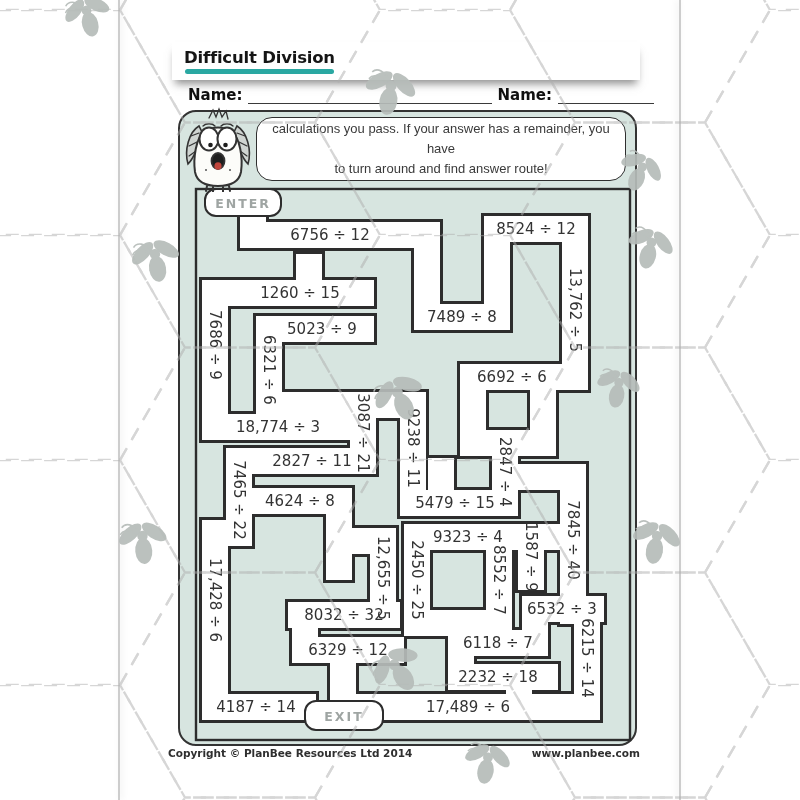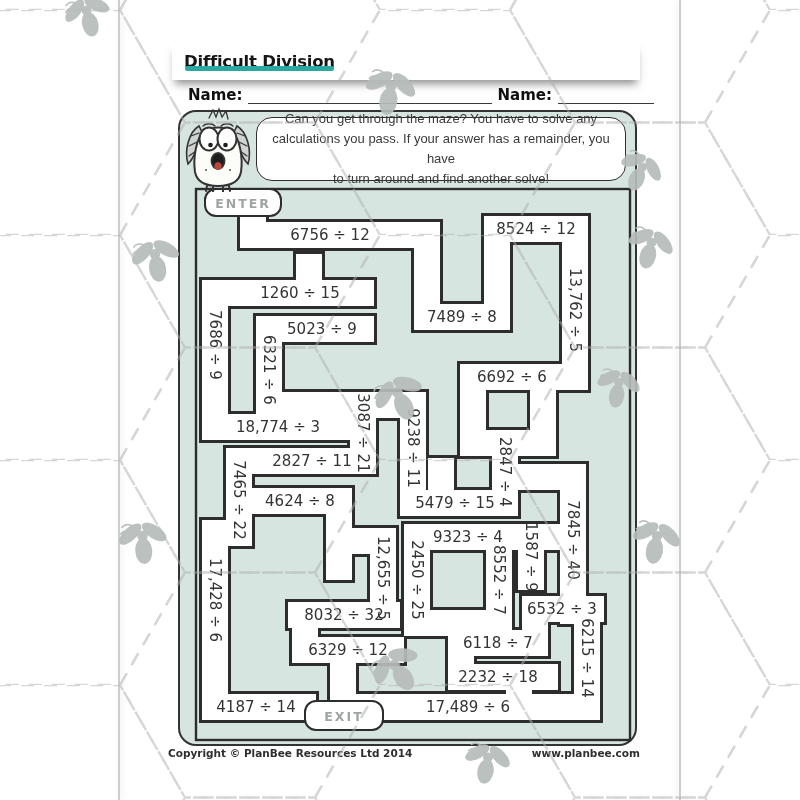--- a/index.html
+++ b/index.html
@@ -5,21 +5,21 @@
   html,body{margin:0;padding:0;background:#fff;}
   .stage{position:relative;width:800px;height:800px;background:#ffffff;overflow:hidden;
          font-family:"Liberation Sans",sans-serif;}
   .page-edge{position:absolute;top:0;width:2px;height:800px;background:#cdcdcd;}
   .page-edge.left{left:118px;box-shadow:2px 0 6px rgba(0,0,0,.10);}
   .page-edge.right{left:679px;box-shadow:-2px 0 6px rgba(0,0,0,.10);}
 
   .header-box{position:absolute;left:172px;top:42px;width:468px;height:38px;background:#fff;
       box-shadow:0 7px 8px -3px rgba(110,110,110,.75);display:flex;justify-content:space-between;
       align-items:center;padding:0 12px;box-sizing:border-box;}
-  .title-wrap{position:relative;}
+  .title-wrap{position:relative;padding-bottom:7px;}
   .title{font-family:"DejaVu Sans",sans-serif;font-weight:bold;font-size:16.5px;color:#151515;
       letter-spacing:-0.2px;white-space:nowrap;}
   .underline{position:absolute;left:1px;right:1px;bottom:0;height:5px;border-radius:3px;}
 
   .name-row{position:absolute;left:168px;top:84px;width:472px;height:20px;display:flex;align-items:flex-end;margin-left:20px;}
   .nd-label{font-family:"DejaVu Sans",sans-serif;font-weight:bold;font-size:15px;color:#101010;
       line-height:18px;white-space:nowrap;}
   .write-line{border-bottom:1.6px solid #3a3a3a;height:16px;margin:0 6px;}
   .write-line.name{flex:1;}
   .write-line.date{width:96px;}
@@ -203,23 +203,22 @@
       <text x="562" y="609" text-anchor="middle" dominant-baseline="central" font-family="DejaVu Sans, sans-serif" font-size="15" fill="#333333">6532 ÷ 3</text>
       <text x="348" y="650" text-anchor="middle" dominant-baseline="central" font-family="DejaVu Sans, sans-serif" font-size="15" fill="#333333">6329 ÷ 12</text>
       <text x="498" y="643" text-anchor="middle" dominant-baseline="central" font-family="DejaVu Sans, sans-serif" font-size="15" fill="#333333">6118 ÷ 7</text>
       <text x="587" y="658" transform="rotate(90 587 658)" text-anchor="middle" dominant-baseline="central" font-family="DejaVu Sans, sans-serif" font-size="15" fill="#333333">6215 ÷ 14</text>
       <text x="498" y="677" text-anchor="middle" dominant-baseline="central" font-family="DejaVu Sans, sans-serif" font-size="15" fill="#333333">2232 ÷ 18</text>
       <text x="256" y="707" text-anchor="middle" dominant-baseline="central" font-family="DejaVu Sans, sans-serif" font-size="15" fill="#333333">4187 ÷ 14</text>
       <text x="468" y="707" text-anchor="middle" dominant-baseline="central" font-family="DejaVu Sans, sans-serif" font-size="15" fill="#333333">17,489 ÷ 6</text>
     </svg>
 
   <div class="instruction-box">
-    <div>Can you get through the maze? You have to solve any</div>
     <div>calculations you pass. If your answer has a remainder, you have</div>
-    <div>to turn around and find another solve!</div>
+    <div>to turn around and find answer route!</div>
   </div>
 
   <svg id="dog-svg" width="78" height="86" viewBox="0 0 78 86">
     <g stroke="#333" stroke-width="1.6" stroke-linecap="round">
       <path d="M20,20 C10,26 5,44 9,58 C15,52 20,38 23,26 Z" fill="#cfd4d1"></path>
       <path d="M58,20 C68,26 73,44 69,58 C63,52 58,38 55,26 Z" fill="#cfd4d1"></path>
       <path d="M12,30 L20,27 M10,40 L18,36 M10,50 L17,45" fill="none" stroke-width="1.2"></path>
       <path d="M66,30 L58,27 M68,40 L60,36 M68,50 L61,45" fill="none" stroke-width="1.2"></path>
       <path d="M30,12 L34,4 L37,11 L40,3 L43,11 L47,5 L49,13" fill="none" stroke-width="1.3"></path>
       <path d="M25,26 C17,32 14,52 16,66 C18,76 27,80 39,80 C51,80 60,76 62,66 C64,52 61,32 53,26 C45,20 33,20 25,26 Z" fill="#fcfcf9" stroke-width="2"></path>

